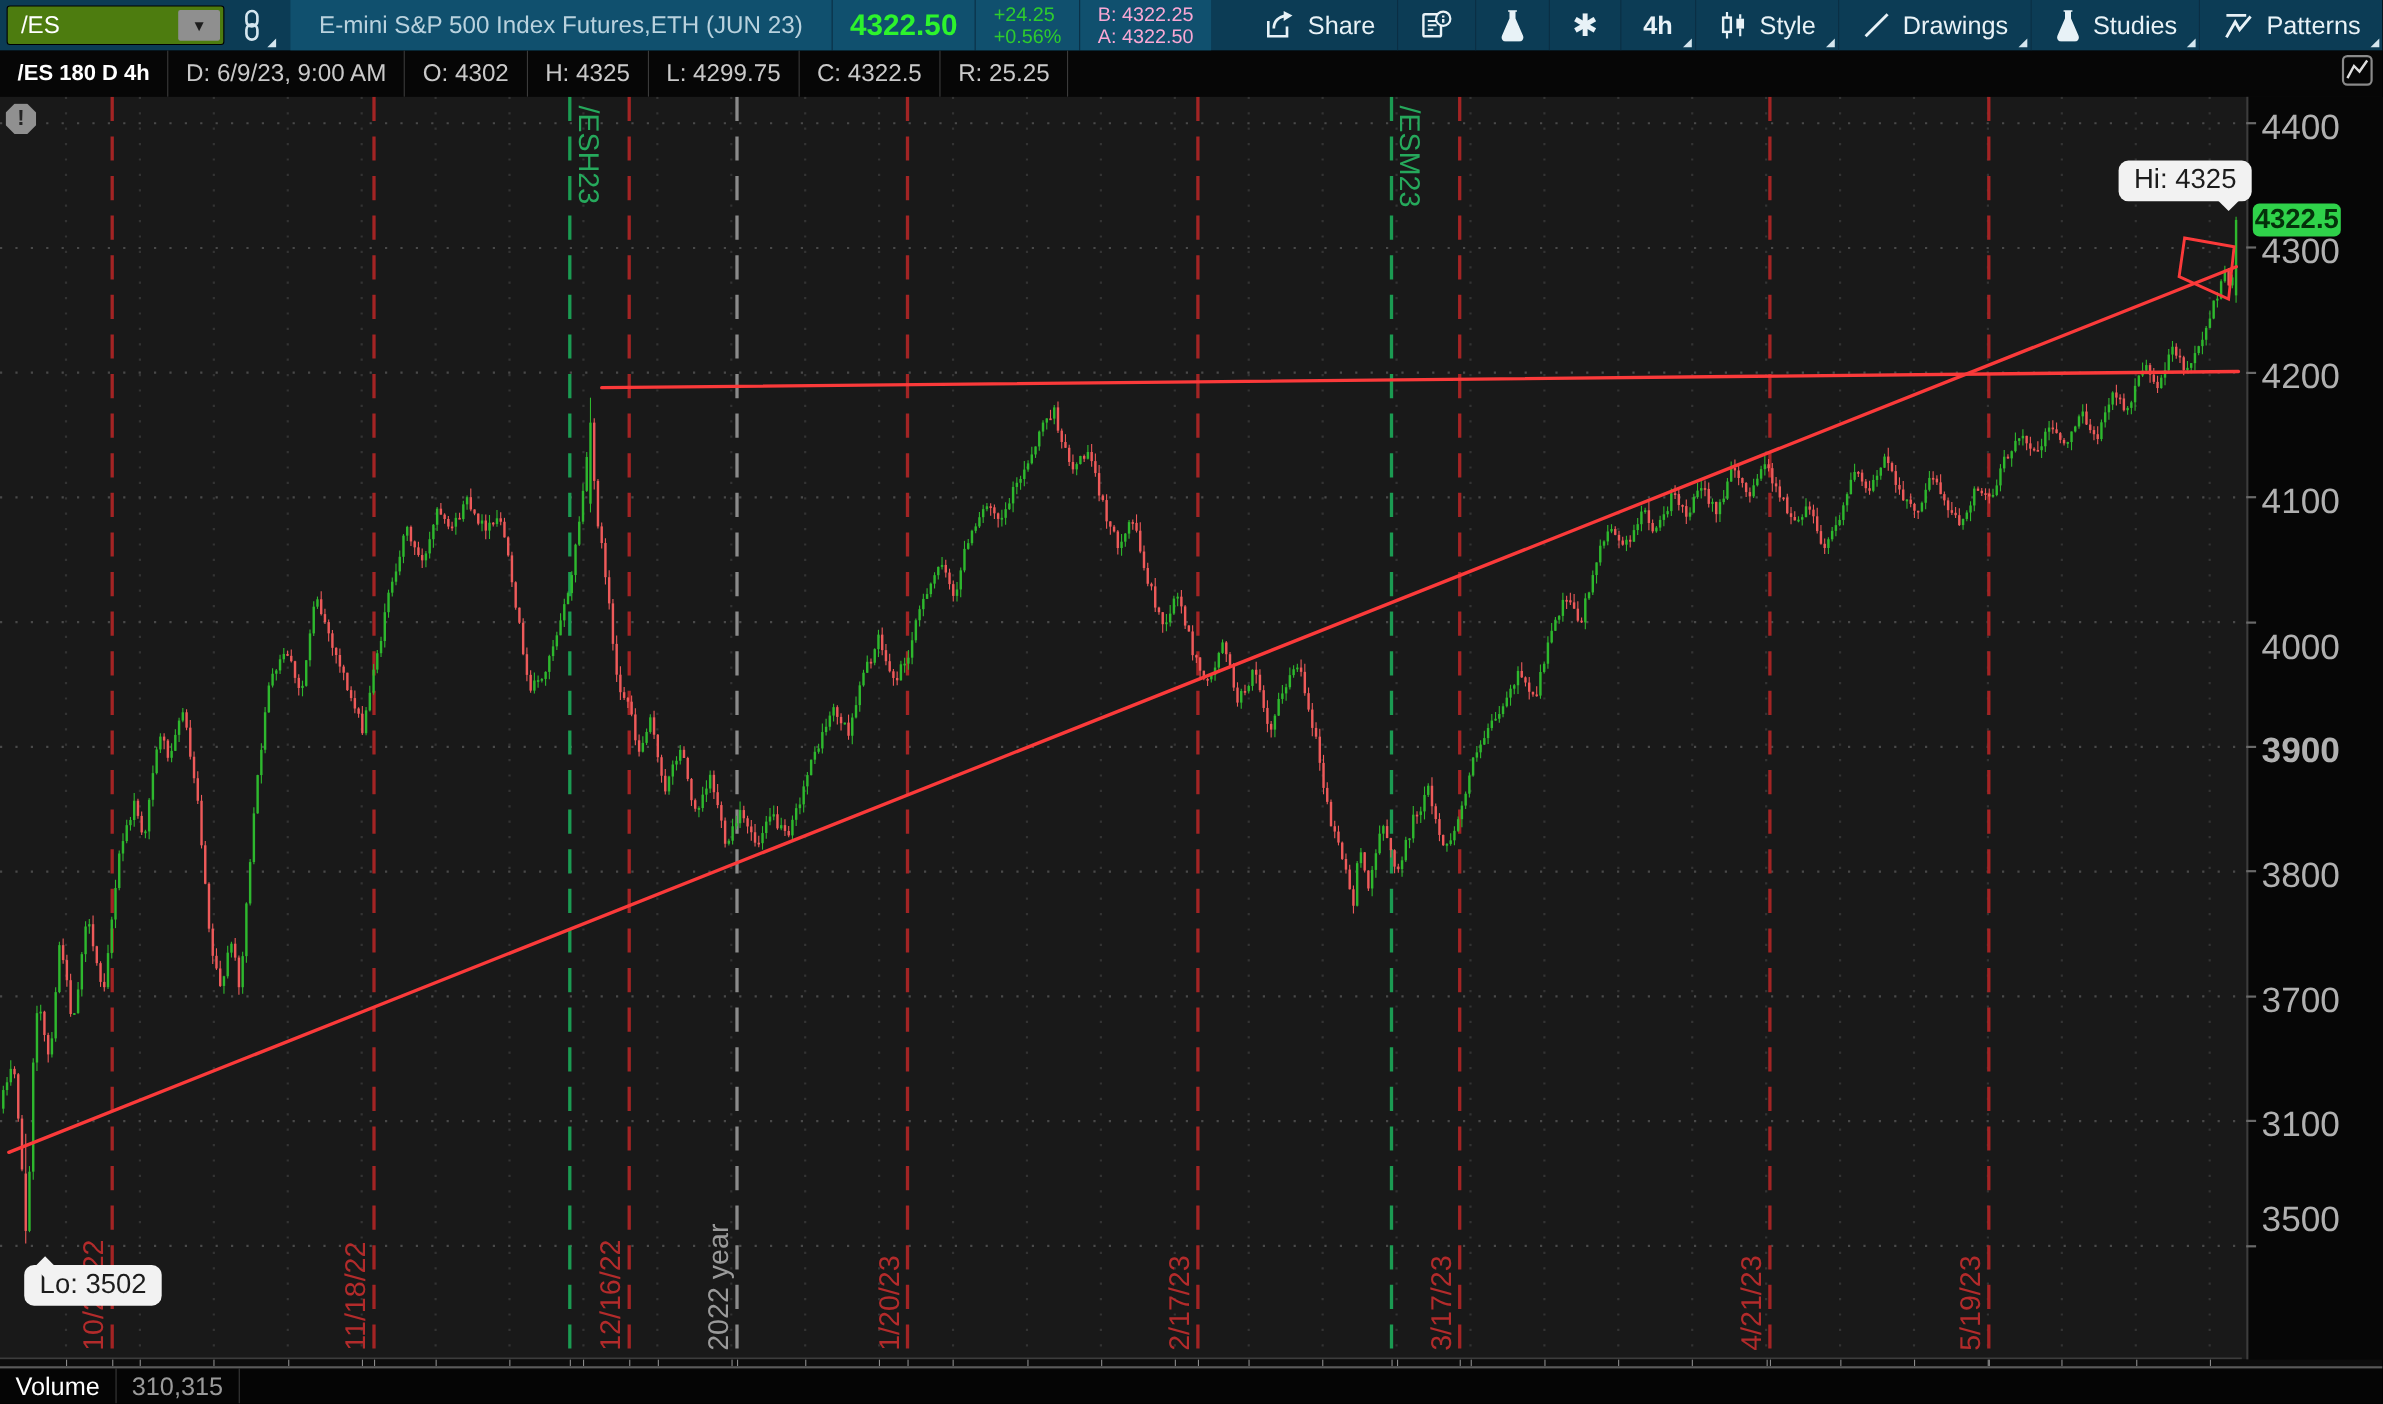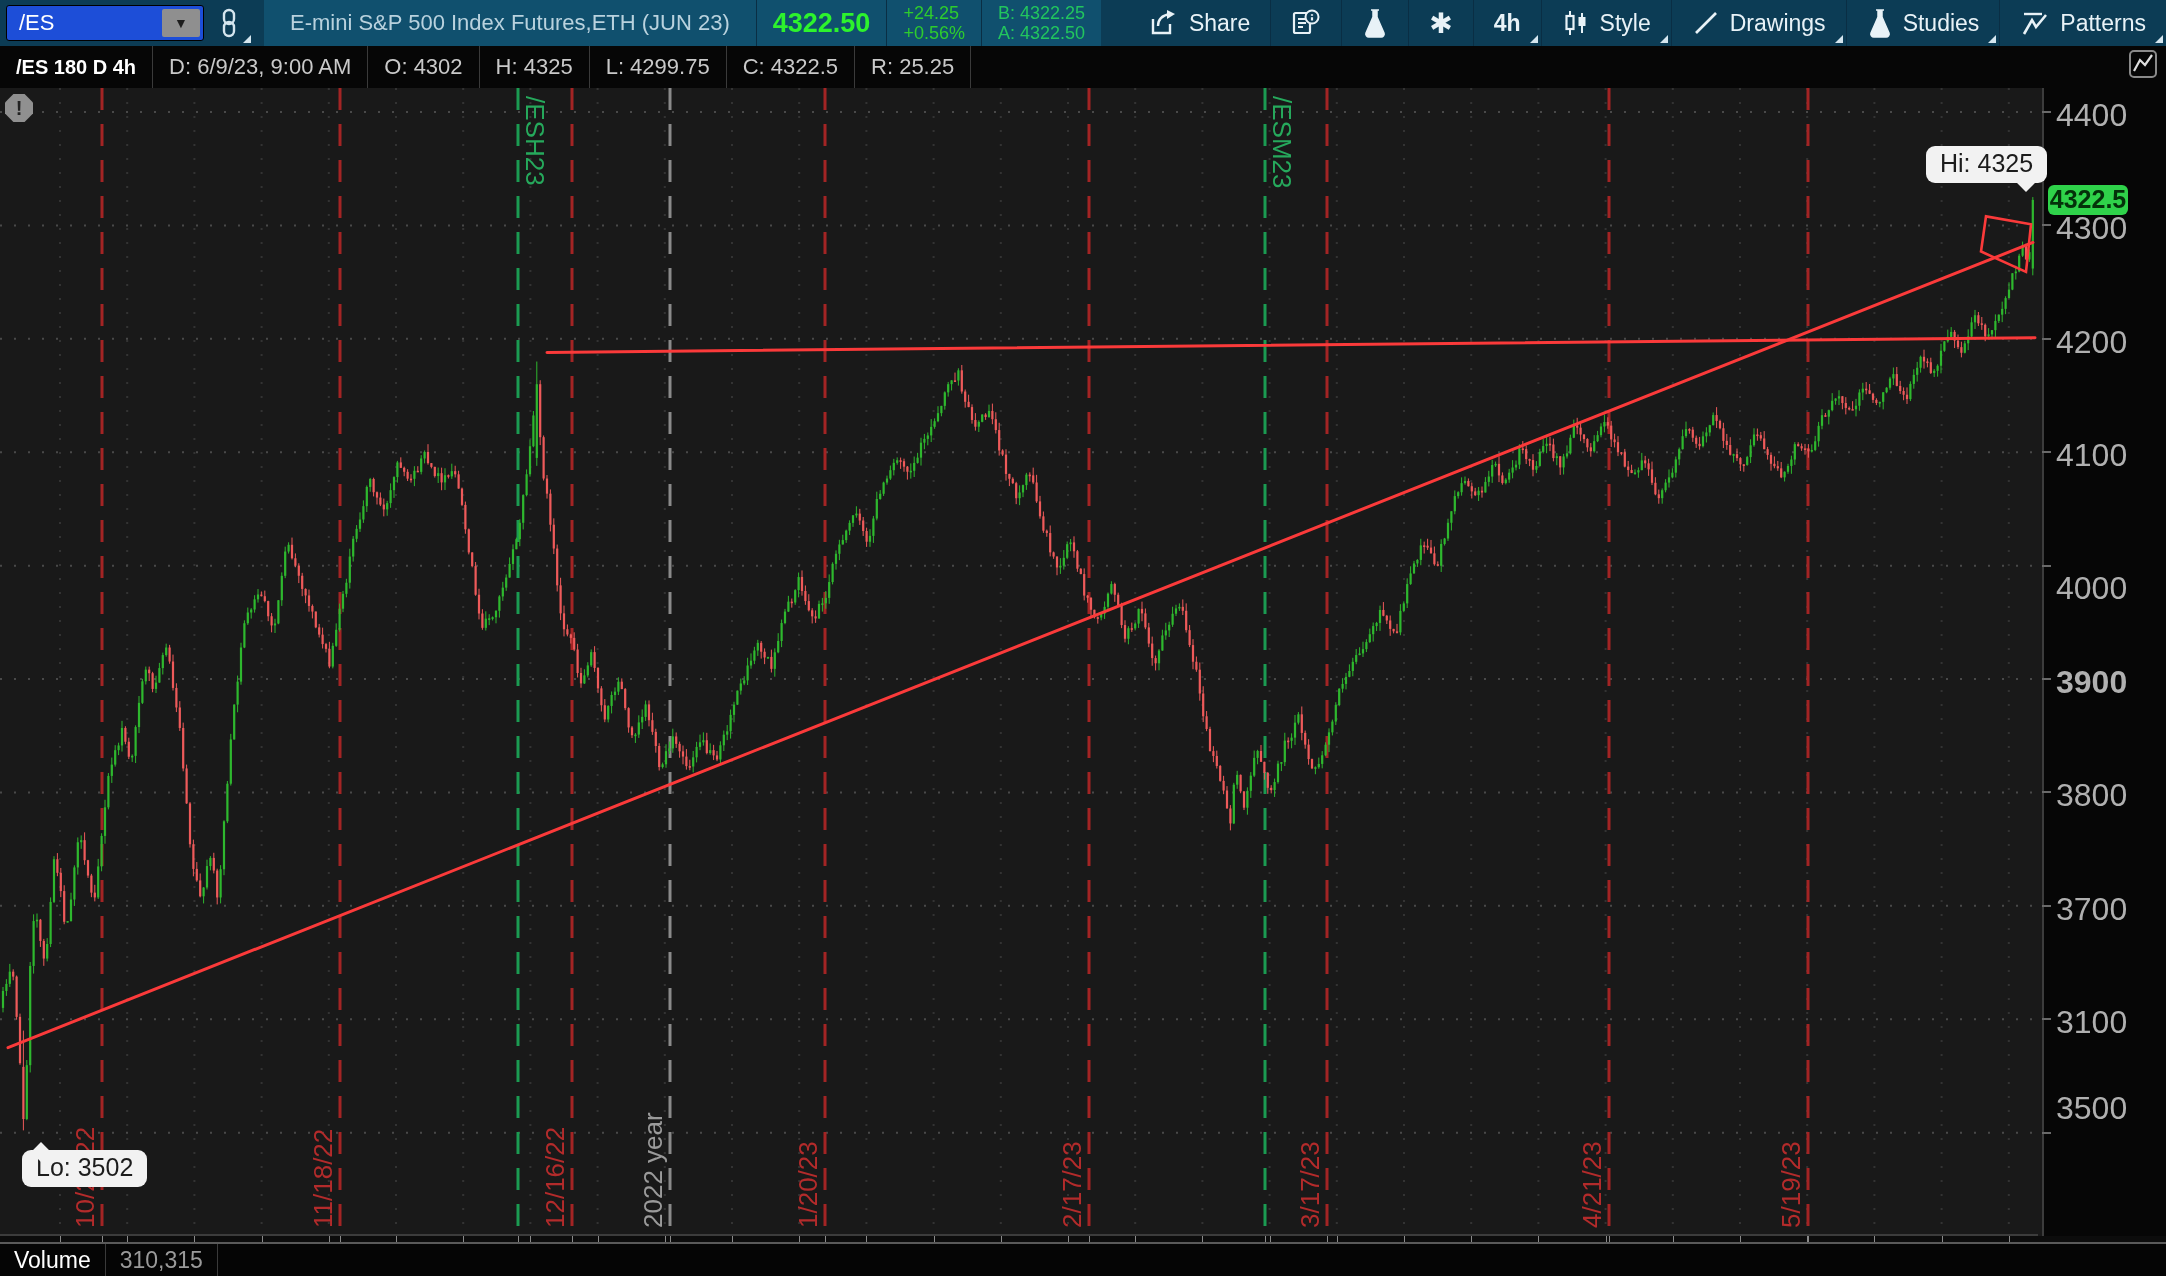--- a/index.html
+++ b/index.html
@@ -3,35 +3,35 @@
 <meta charset="utf-8">
 <style>
   html,body{margin:0;padding:0;background:#000;}
   body{width:2166px;height:1276px;position:relative;overflow:hidden;
        font-family:"Liberation Sans",sans-serif;-webkit-font-smoothing:antialiased;}
 
   
   #toolbar{position:absolute;left:0;top:0;width:2166px;height:46px;background:#0c3c55;
            display:flex;align-items:center;color:#d5e6ef;}
   .tb-divider{width:1px;height:46px;background:#0a2e44;}
-  #symbol-box{margin-left:6px;width:196px;height:34px;background:#1d4ed8;border:1px solid #000;
+  #symbol-box{margin-left:6px;width:196px;height:34px;background:#4d7c0f;border:1px solid #000;
               border-radius:3px;display:flex;align-items:center;justify-content:space-between;}
   #symbol-box .sym{color:#fff;font-size:22px;padding-left:12px;}
   #symbol-chevron{width:38px;height:28px;margin-right:3px;background:#8f8f8f;border-radius:2px;
                   display:flex;align-items:center;justify-content:center;color:#1d1d1d;font-size:14px;}
   .icon-btn{height:46px;display:flex;align-items:center;justify-content:center;padding:0 20px;position:relative;}
   .corner{position:absolute;right:3px;bottom:3px;width:0;height:0;
           border-left:8px solid transparent;border-bottom:8px solid #d5e6ef;}
   #title-block{height:46px;background:#10506e;display:flex;align-items:center;margin-left:10px;}
   #chart-title{font-size:22px;color:#b9d2de;padding:0 26px;}
   .tb-seg{height:46px;display:flex;align-items:center;padding:0 16px;border-left:1px solid #0a2e44;}
   #last-price{color:#2df32d;font-size:27px;font-weight:bold;}
   .dual{display:flex;flex-direction:column;justify-content:center;line-height:20px;font-size:18px;}
   .dual.green{color:#2ecc2e;}
-  .dual.red{color:#22c55e;}
+  .dual.red{color:#f9a8d4;}
   .tb-label{font-size:23px;color:#e8f2f7;margin-left:10px;}
   #tf-label{font-weight:bold;margin-left:0;}
   #toolbar svg{display:block;}
   .flex-spacer{flex:1;}
 
   
   #ohlcbar{position:absolute;left:0;top:46px;width:2166px;height:42px;background:#060606;
            display:flex;align-items:center;color:#c9c9c9;font-size:22px;}
   .ohlc-seg{height:42px;display:flex;align-items:center;padding:0 16px;border-right:1px solid #3a3a3a;}
   #ohlc-symbol{color:#fff;font-weight:bold;font-size:20px;}

